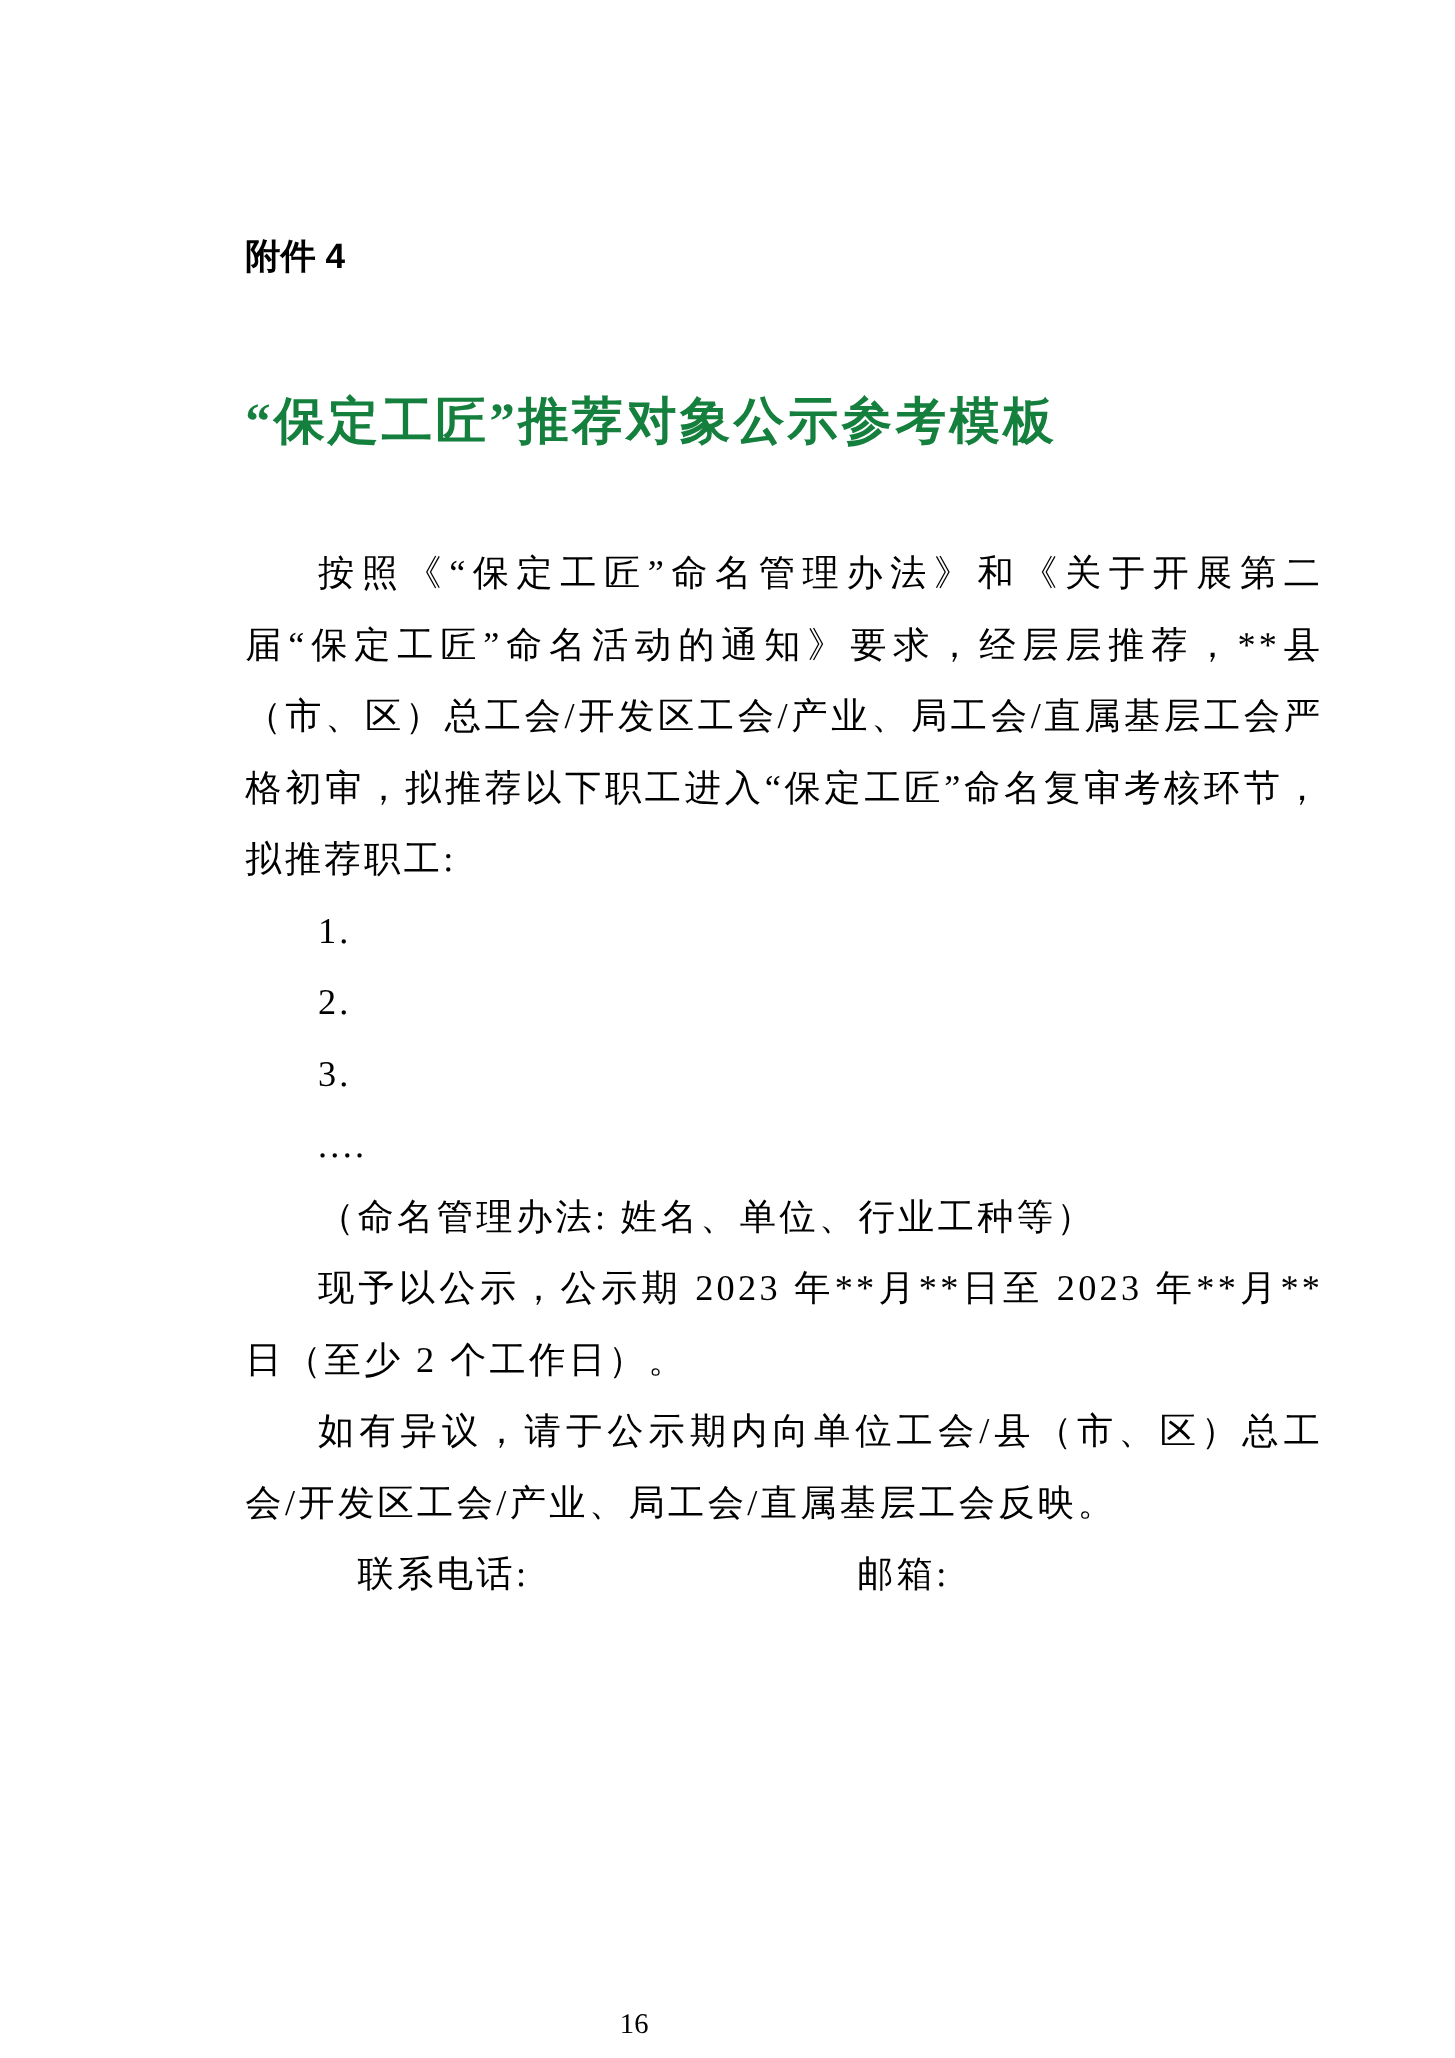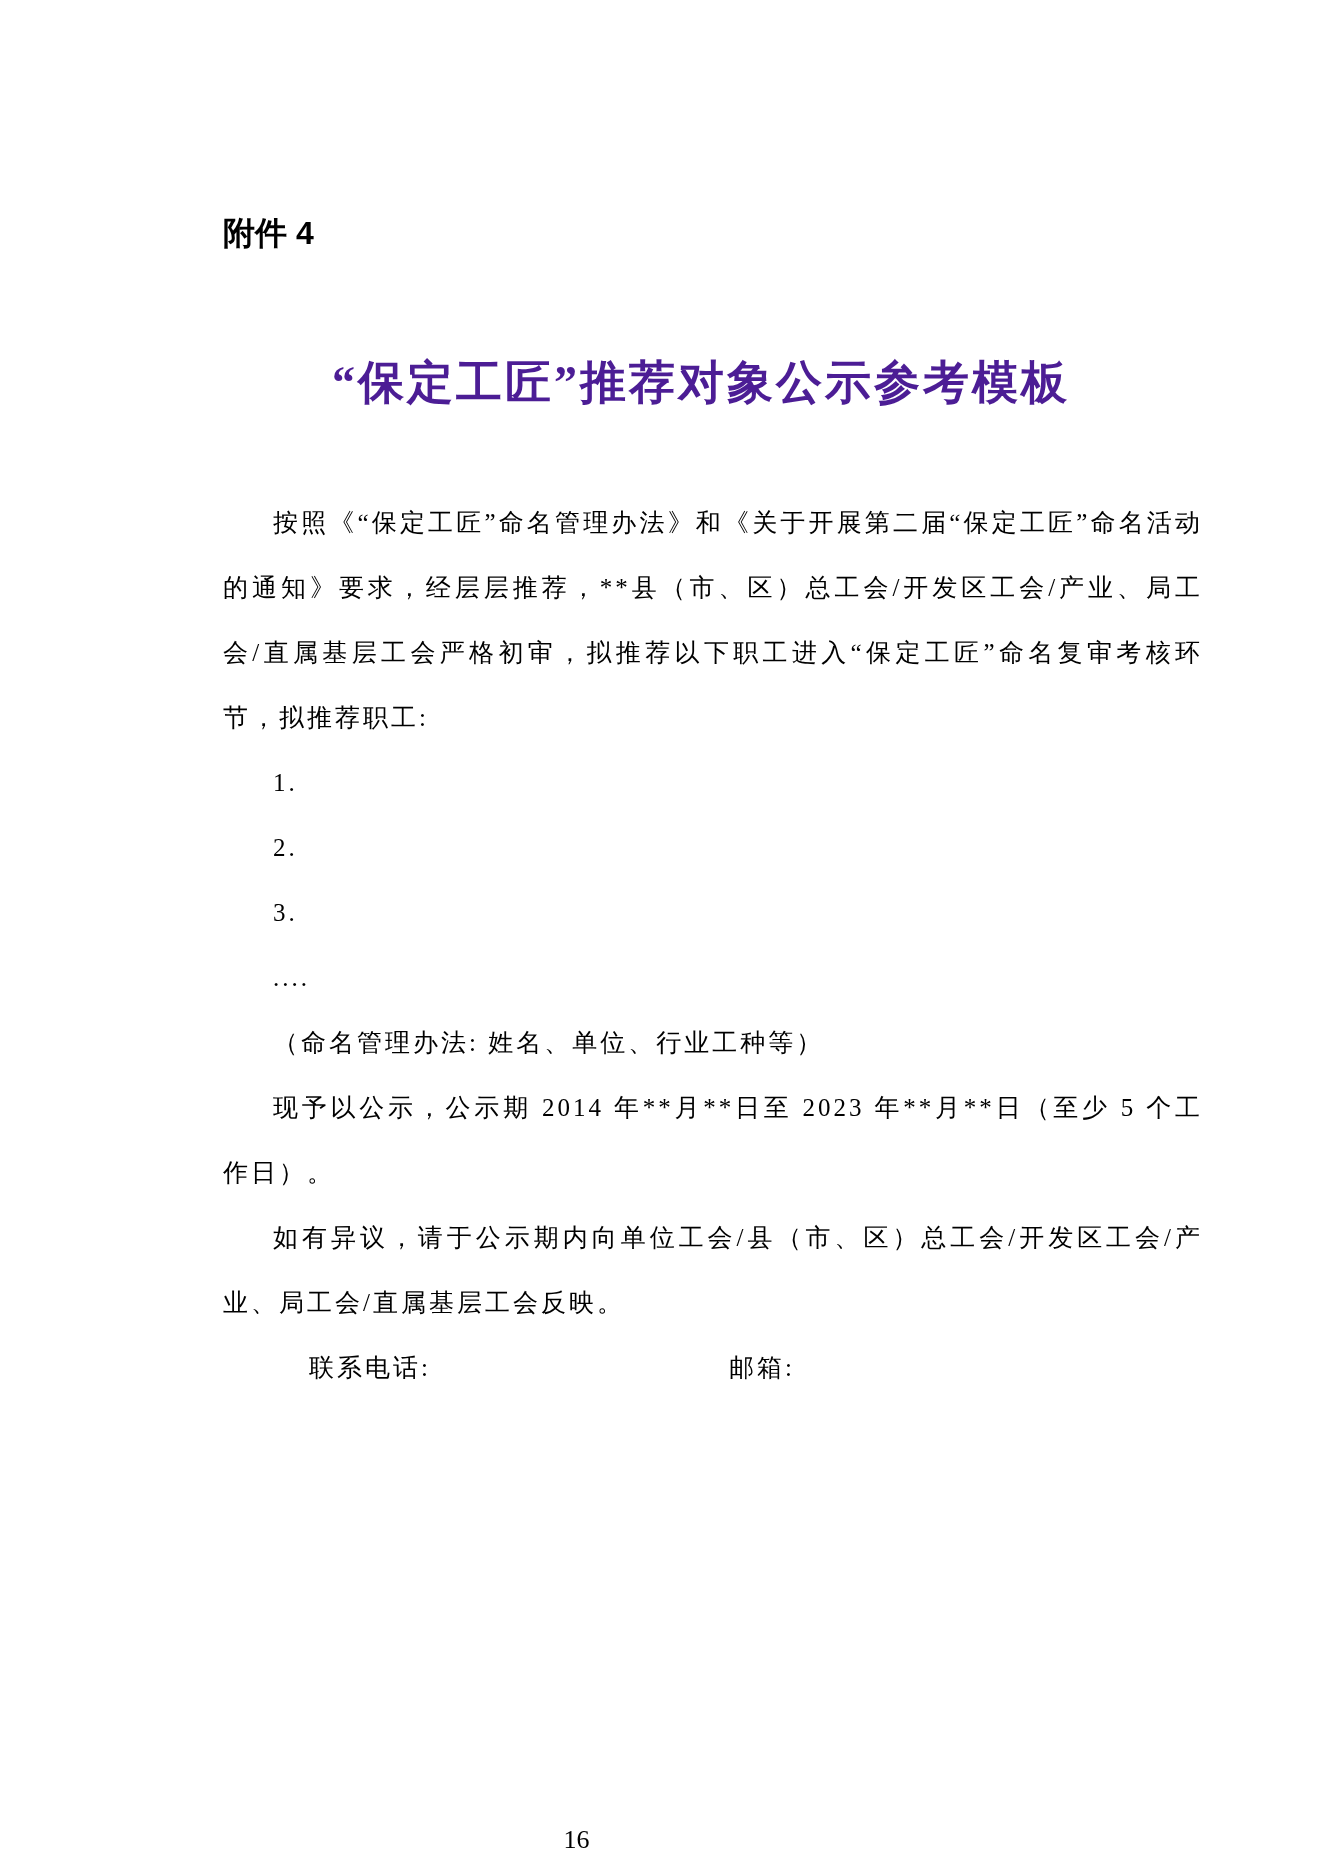--- a/index.html
+++ b/index.html
@@ -22,32 +22,31 @@
   }
   .attachment {
     font-family: "Liberation Sans", "DejaVu Sans", sans-serif;
     font-weight: 700;
     font-size: 32px;
     line-height: 50px;
     color: #000;
   }
   .doc-title {
     margin-top: 85px;
-    text-align: center;
     font-weight: 700;
     font-size: 46px;
     letter-spacing: 3px;
     line-height: 80px;
-    color: #4c1d95;
+    color: #15803d;
     font-family: "Liberation Serif", "DejaVu Serif", serif;
   }
   .doc-body {
     margin-top: 67px;
     width: 980px;
-    font-size: 25px;
+    font-size: 33px;
     line-height: 65px;
     letter-spacing: 3px;
     color: #000;
   }
   .para { margin: 0; }
   .indent { text-indent: 2em; }
   .justify { text-align: justify; }
   .contact-line { white-space: nowrap; }
   .contact-gap { display: inline-block; width: 250px; }
   .signature {
@@ -82,21 +81,21 @@
     <p class="para indent">1.</p>
 
     <p class="para indent">2.</p>
 
     <p class="para indent">3.</p>
 
     <p class="para indent">....</p>
 
     <p class="para indent">（命名管理办法: 姓名、单位、行业工种等）</p>
 
-    <p class="para indent justify">现予以公示，公示期 2014 年**月**日至 2023 年**月**日（至少 5 个工作日）。</p>
+    <p class="para indent justify">现予以公示，公示期 2023 年**月**日至 2023 年**月**日（至少 2 个工作日）。</p>
 
     <p class="para indent justify">如有异议，请于公示期内向单位工会/县（市、区）总工会/开发区工会/产业、局工会/直属基层工会反映。</p>
 
     <p class="para contact-line"><span class="indent-space" style="display:inline-block;width:2em;"></span><span>联系电话:</span><span class="contact-gap"></span><span>邮箱:</span></p>
 
     <div class="signature">
     </div>
 
   </div>
 

